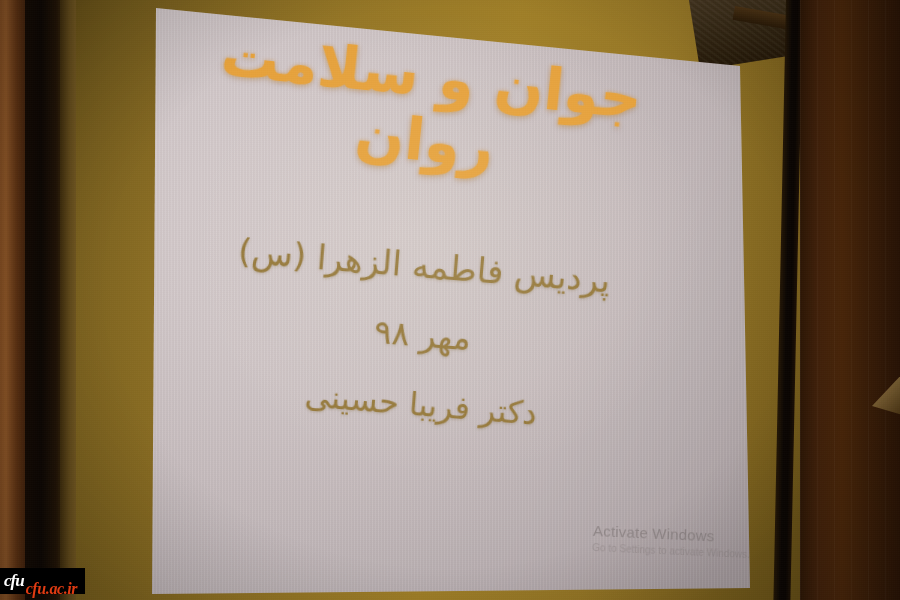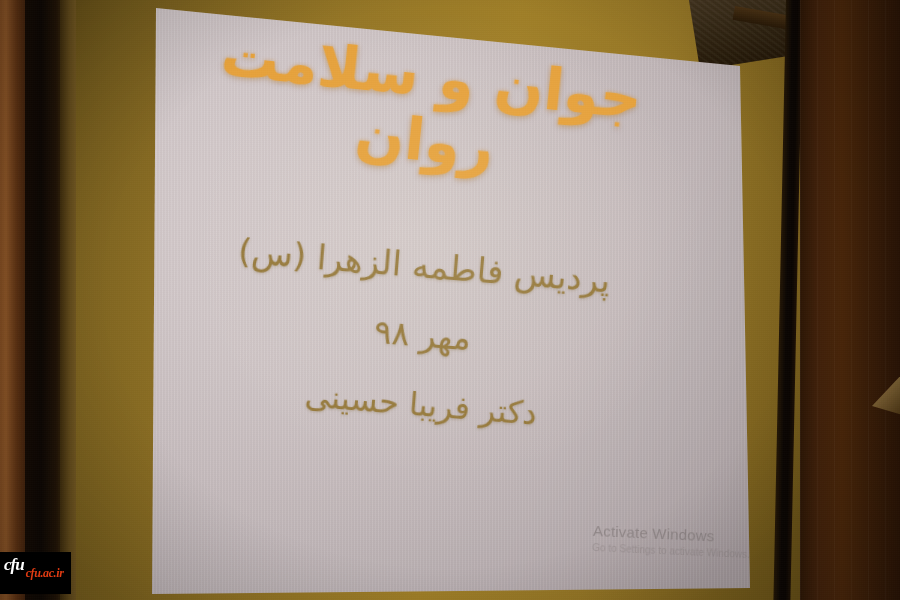--- a/index.html
+++ b/index.html
@@ -231,37 +231,37 @@
     pointer-events: none;
     background: radial-gradient(ellipse 360px 320px at 48% 42%, rgba(255,250,230,0.10) 0%, rgba(255,250,230,0) 75%);
   }
 
   
   .logo-overlay {
     position: absolute;
     left: 0;
     bottom: 6px;
     height: 26px;
-    padding: 0 8px 16px 4px;
+    padding: 0 8px 0 4px;
     background: #000;
     display: flex;
     align-items: center;
     gap: 2px;
     font-family: "Liberation Serif", serif;
     font-style: italic;
     font-weight: bold;
   }
   .logo-mark {
     color: #ffffff;
     font-size: 17px;
     letter-spacing: -1px;
   }
   .logo-url {
     color: #e03b12;
-    font-size: 12px;
+    font-size: 16px;
     letter-spacing: -0.4px;
     margin-top: 16px;
   }
 
   
   .grade {
     position: absolute; inset: 0;
     pointer-events: none;
     background:
       radial-gradient(ellipse 760px 620px at 50% 48%, rgba(0,0,0,0) 45%, rgba(0,0,0,0.34) 100%);

